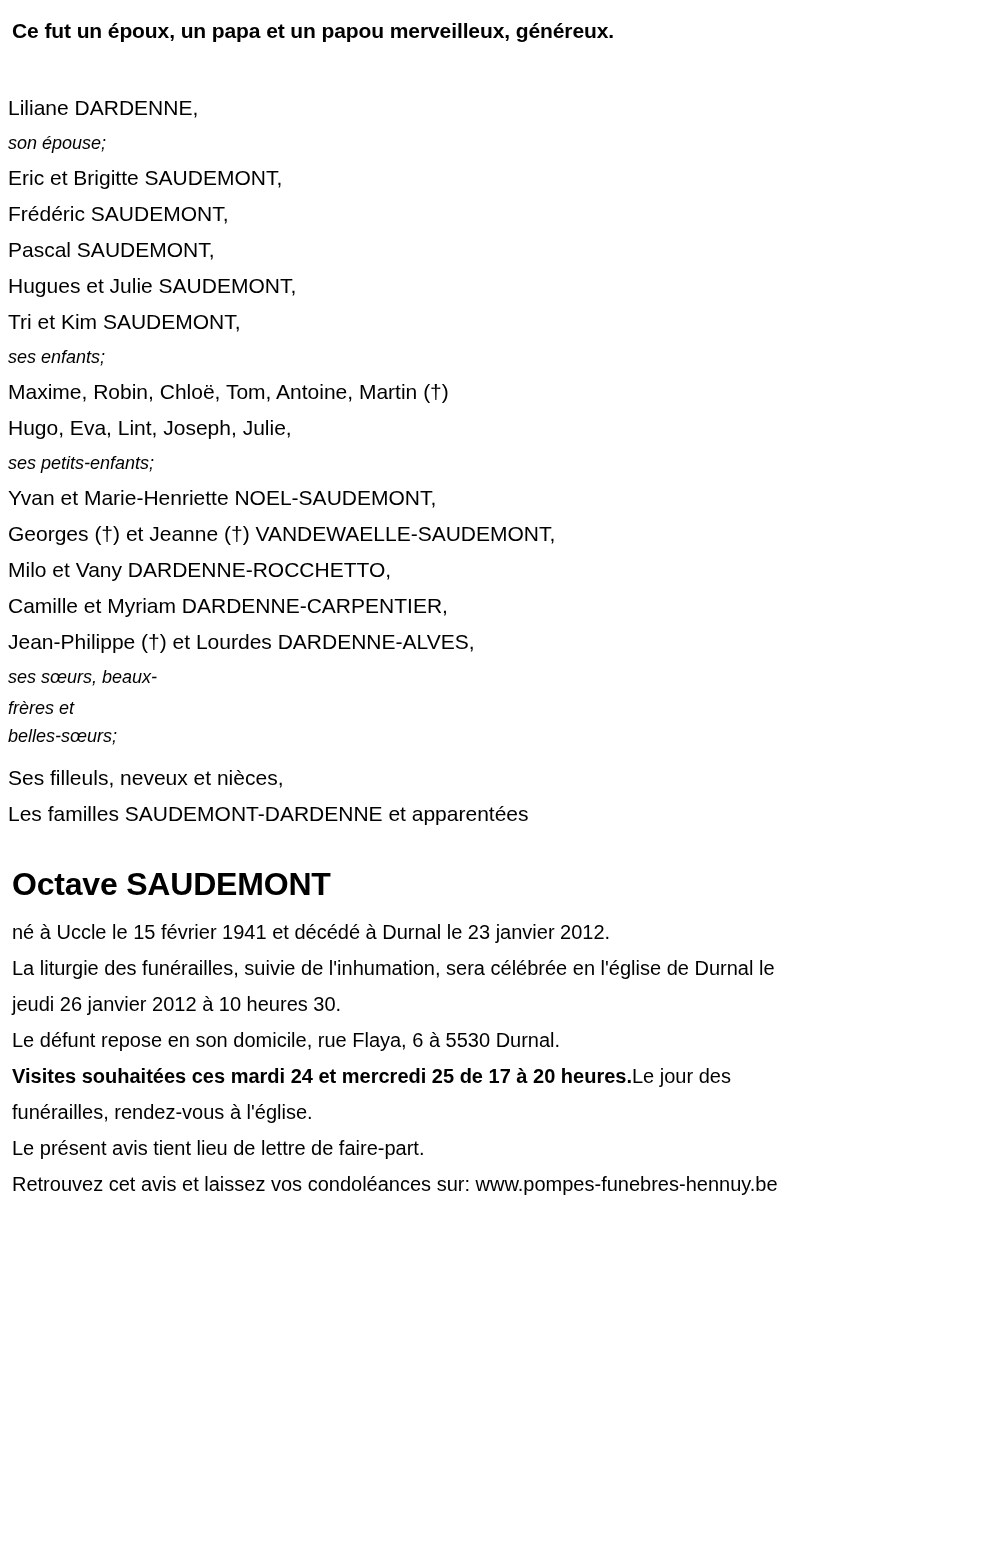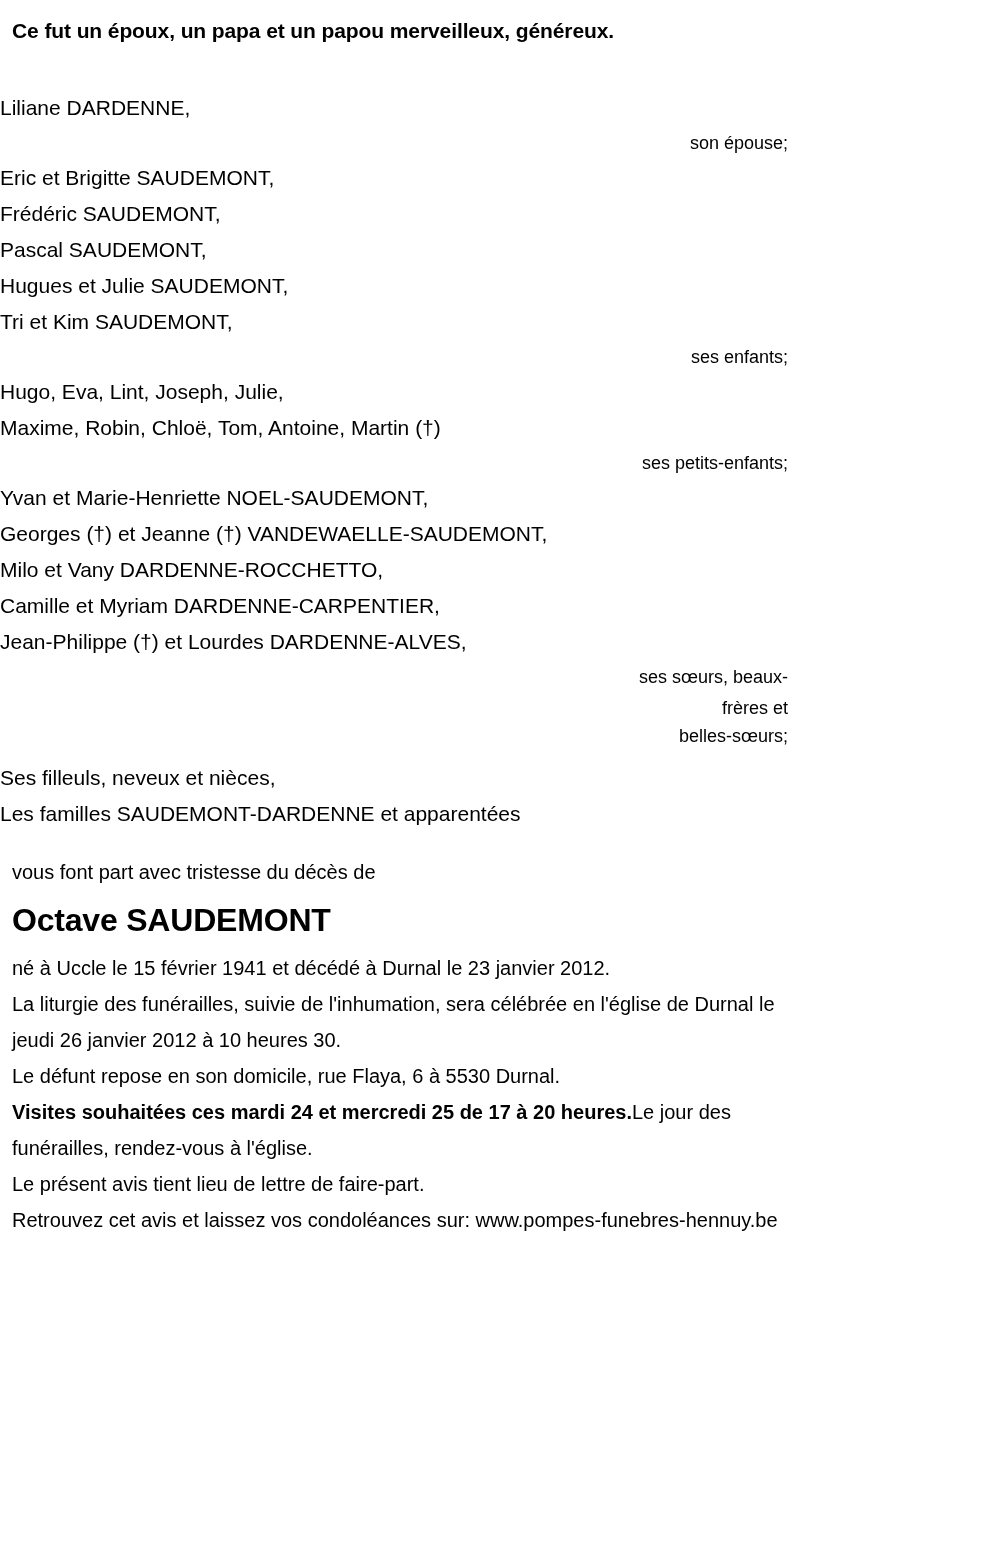--- a/index.html
+++ b/index.html
@@ -28,31 +28,31 @@
   }
   .quote-line {
     font-size: 21px;
     font-weight: bold;
     line-height: 38px;
     letter-spacing: -0.1px;
   }
 
   
   .family {
-    padding: 0 10px 0 0;
+    padding: 0 10px 0 8px;
   }
   .name-line {
     font-size: 21px;
     line-height: 36px;
     white-space: nowrap;
   }
   .relation {
     font-size: 18px;
+    font-style: italic;
     line-height: 34px;
-    text-align: right;
     padding-right: 2px;
   }
   .relation.tight {
     line-height: 28px;
   }
   .group {
     margin-bottom: 0;
   }
   .gap-sm { height: 10px; }
   .gap-md { height: 22px; }
@@ -104,22 +104,22 @@
     <div class="group">
       <div class="name-line">Eric et Brigitte SAUDEMONT,</div>
       <div class="name-line">Frédéric SAUDEMONT,</div>
       <div class="name-line">Pascal SAUDEMONT,</div>
       <div class="name-line">Hugues et Julie SAUDEMONT,</div>
       <div class="name-line">Tri et Kim SAUDEMONT,</div>
       <div class="relation">ses enfants;</div>
     </div>
 
     <div class="group">
+      <div class="name-line">Maxime, Robin, Chloë, Tom, Antoine, Martin (†)</div>
       <div class="name-line">Hugo, Eva, Lint, Joseph, Julie,</div>
-      <div class="name-line">Maxime, Robin, Chloë, Tom, Antoine, Martin (†)</div>
       <div class="relation">ses petits-enfants;</div>
     </div>
 
     <div class="group">
       <div class="name-line">Yvan et Marie-Henriette NOEL-SAUDEMONT,</div>
       <div class="name-line">Georges (†) et Jeanne (†) VANDEWAELLE-SAUDEMONT,</div>
       <div class="name-line">Milo et Vany DARDENNE-ROCCHETTO,</div>
       <div class="name-line">Camille et Myriam DARDENNE-CARPENTIER,</div>
       <div class="name-line">Jean-Philippe (†) et Lourdes DARDENNE-ALVES,</div>
       <div class="relation">ses sœurs, beaux-</div>
@@ -131,21 +131,20 @@
 
     <div class="group">
       <div class="name-line">Ses filleuls, neveux et nièces,</div>
       <div class="name-line">Les familles SAUDEMONT-DARDENNE et apparentées</div>
     </div>
 
   </div>
 
   <div class="gap-md"></div>
 
-  <div class="detail">vous font part avec tristesse du décès de</div>
 
   <div class="gap-sm"></div>
 
   <div class="deceased-name">Octave SAUDEMONT</div>
 
   <div class="gap-sm"></div>
 
   <div class="detail">né à Uccle le 15 février 1941 et décédé à Durnal le 23 janvier 2012.</div>
 
   <div class="detail">La liturgie des funérailles, suivie de l'inhumation, sera célébrée en l'église de Durnal le jeudi 26 janvier 2012 à 10 heures 30.</div>

